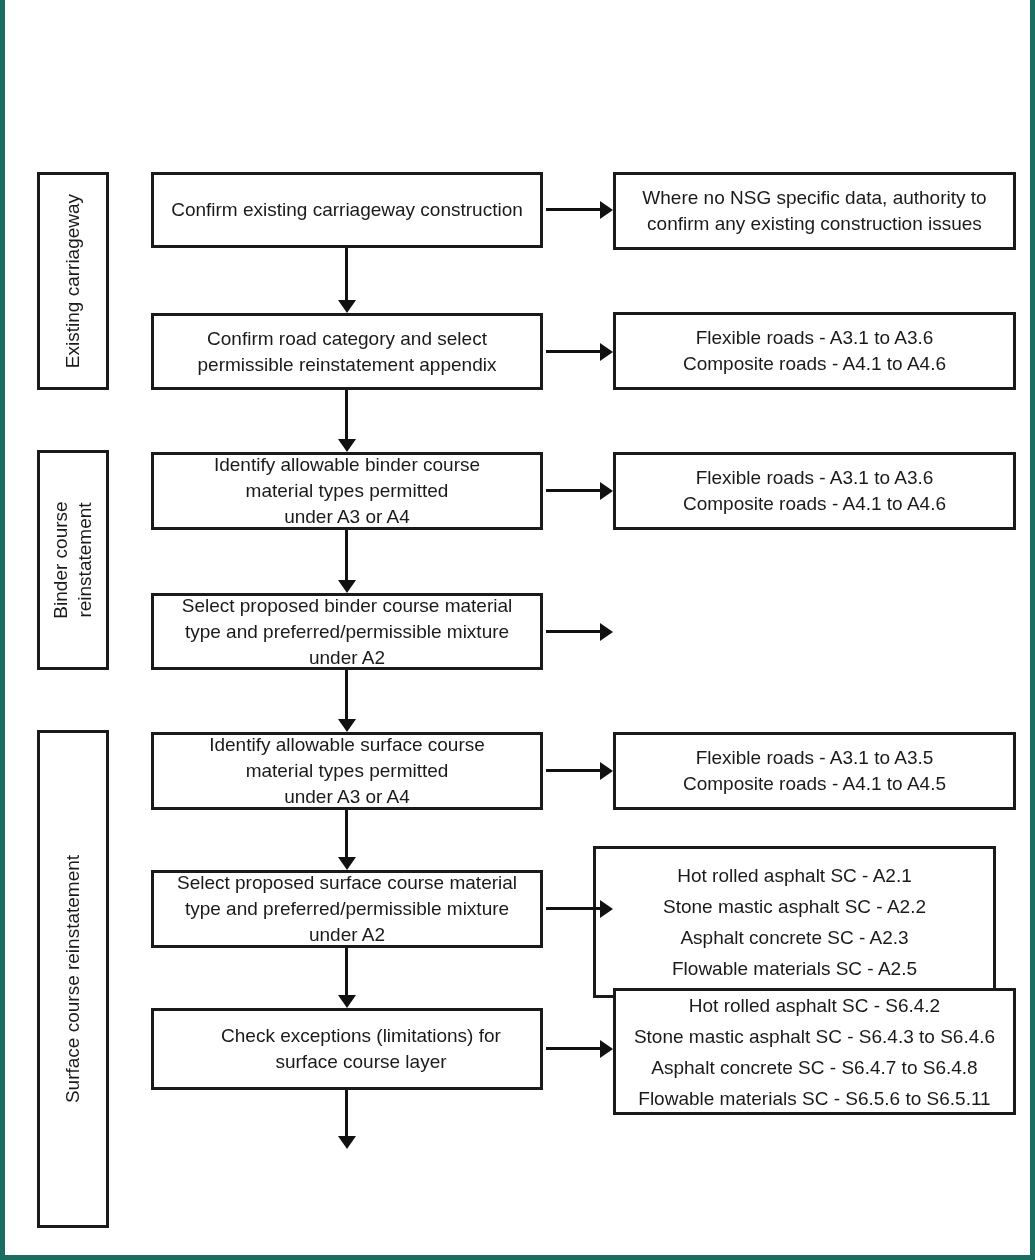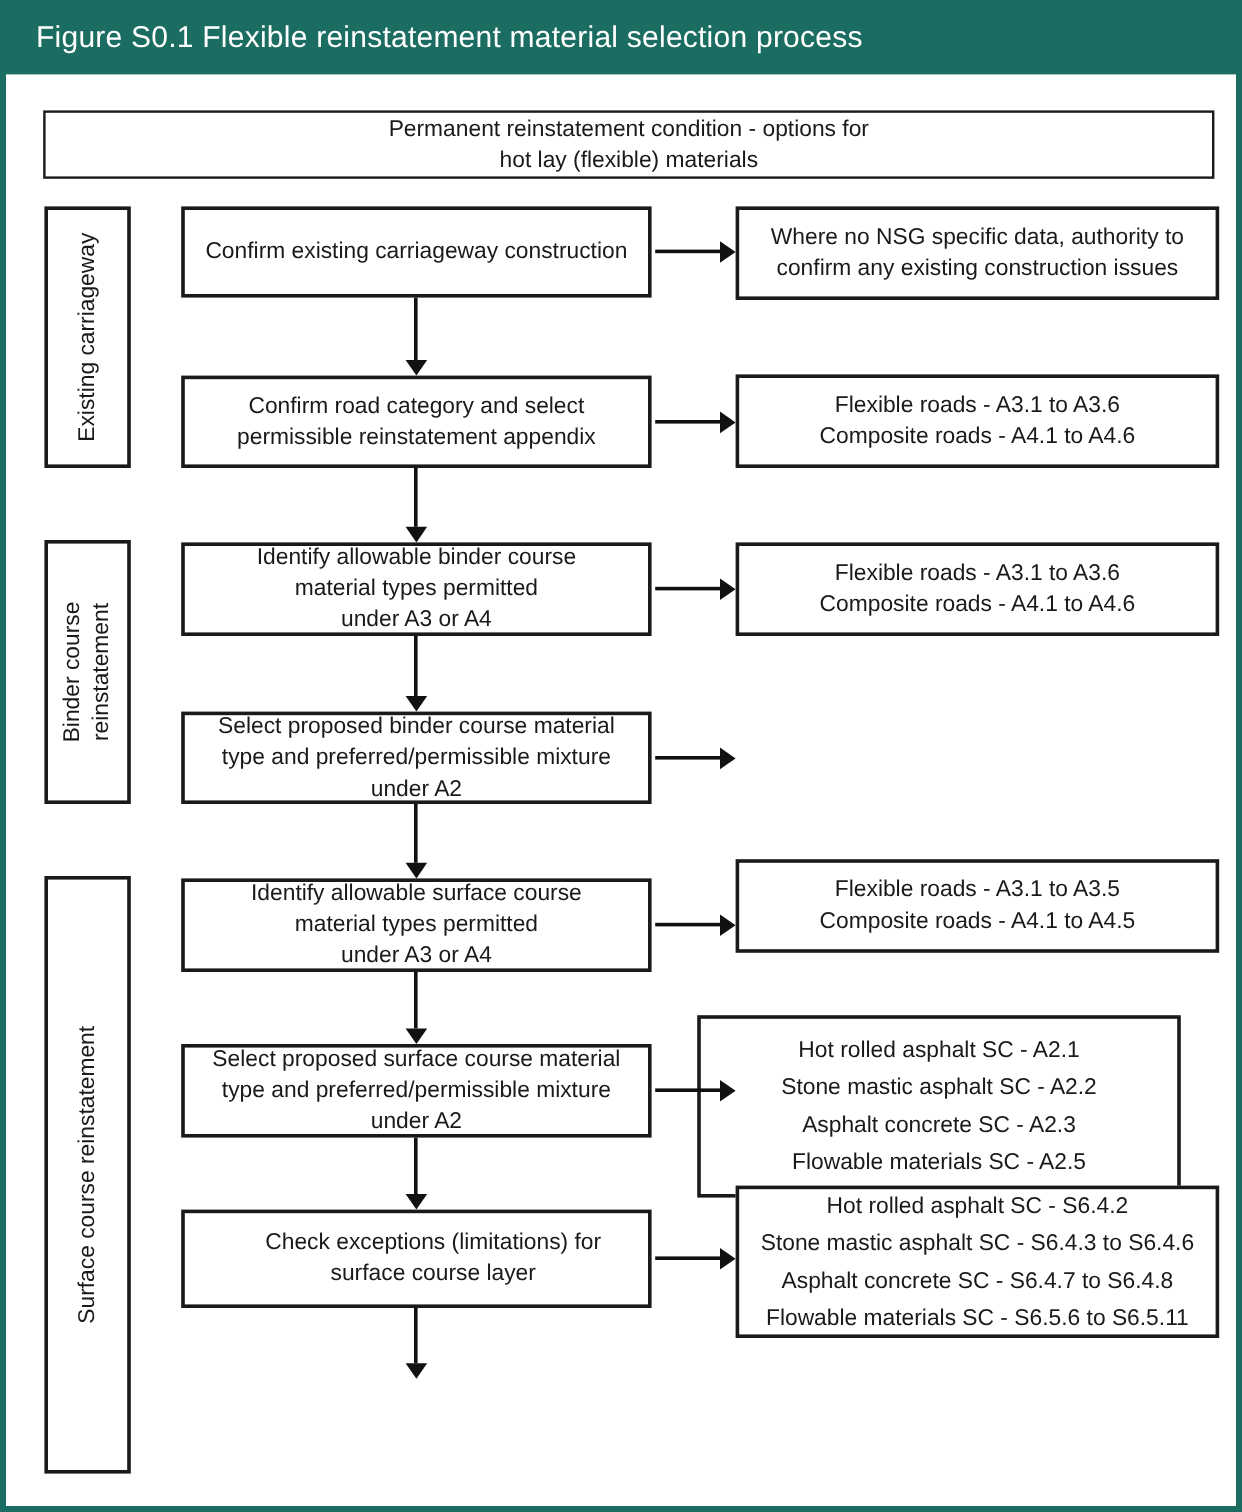--- a/index.html
+++ b/index.html
@@ -65,28 +65,21 @@
     transform:translateY(-50%);
     border:9px solid transparent;border-right:0;
     border-left:13px solid #111;
   }
 </style>
 </head>
 <body>
 
 <div class="page">
 
-  <div class="figure-header">
-    <span class="figure-title">Figure S0.1 Flexible reinstatement material selection process</span>
-  </div>
 
-  <div class="fbox condition" style="left:31px;top:92px;width:976px;height:57px;">
-    <span class="txt">Permanent reinstatement condition - options for
-hot lay (flexible) materials</span>
-  </div>
 
   <div class="fbox sidebox" style="left:32px;top:172px;width:72px;height:218px;">
     <span class="vtext" style="width:205px;">Existing carriageway</span>
   </div>
   <div class="fbox sidebox" style="left:32px;top:450px;width:72px;height:220px;">
     <span class="vtext" style="width:205px;">Binder course
 reinstatement</span>
   </div>
   <div class="fbox sidebox" style="left:32px;top:730px;width:72px;height:498px;">
     <span class="vtext" style="width:480px;">Surface course reinstatement</span>
@@ -129,25 +122,25 @@
 confirm any existing construction issues</span>
   </div>
   <div class="fbox" style="left:608px;top:312px;width:403px;height:78px;">
     <span class="txt">Flexible roads - A3.1 to A3.6
 Composite roads - A4.1 to A4.6</span>
   </div>
   <div class="fbox" style="left:608px;top:452px;width:403px;height:78px;">
     <span class="txt">Flexible roads - A3.1 to A3.6
 Composite roads - A4.1 to A4.6</span>
   </div>
-  <div class="fbox" style="left:608px;top:716px;width:403px;height:78px;">
+  <div class="fbox" style="left:608px;top:732px;width:403px;height:78px;">
     <span class="txt">Flexible roads - A3.1 to A3.5
 Composite roads - A4.1 to A4.5</span>
   </div>
-  <div class="fbox" style="left:576px;top:846px;width:403px;height:152px;">
+  <div class="fbox" style="left:588px;top:846px;width:403px;height:152px;">
     <span class="txt tall">Hot rolled asphalt SC - A2.1
 Stone mastic asphalt SC - A2.2
 Asphalt concrete SC -  A2.3
 Flowable materials SC - A2.5</span>
   </div>
   <div class="fbox" style="left:608px;top:988px;width:403px;height:127px;">
     <span class="txt tall">Hot rolled asphalt SC - S6.4.2
 Stone mastic asphalt SC - S6.4.3 to S6.4.6
 Asphalt concrete SC -  S6.4.7 to S6.4.8
 Flowable materials SC - S6.5.6 to S6.5.11</span>

